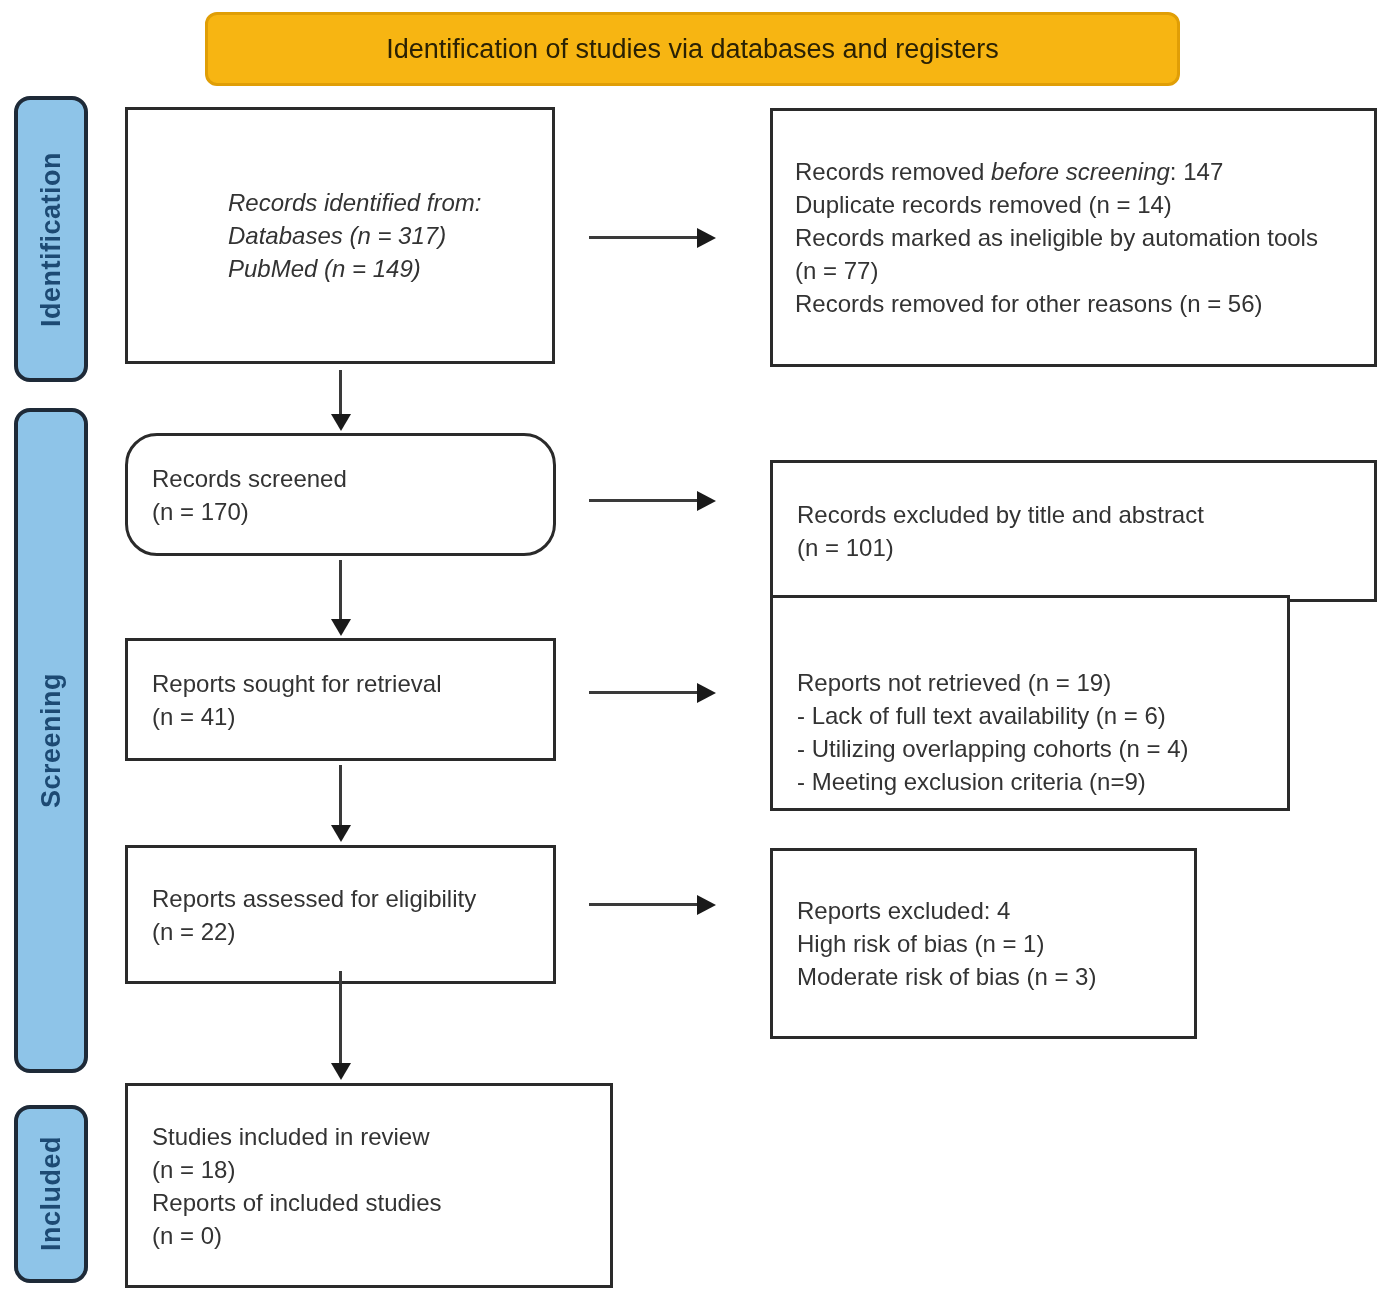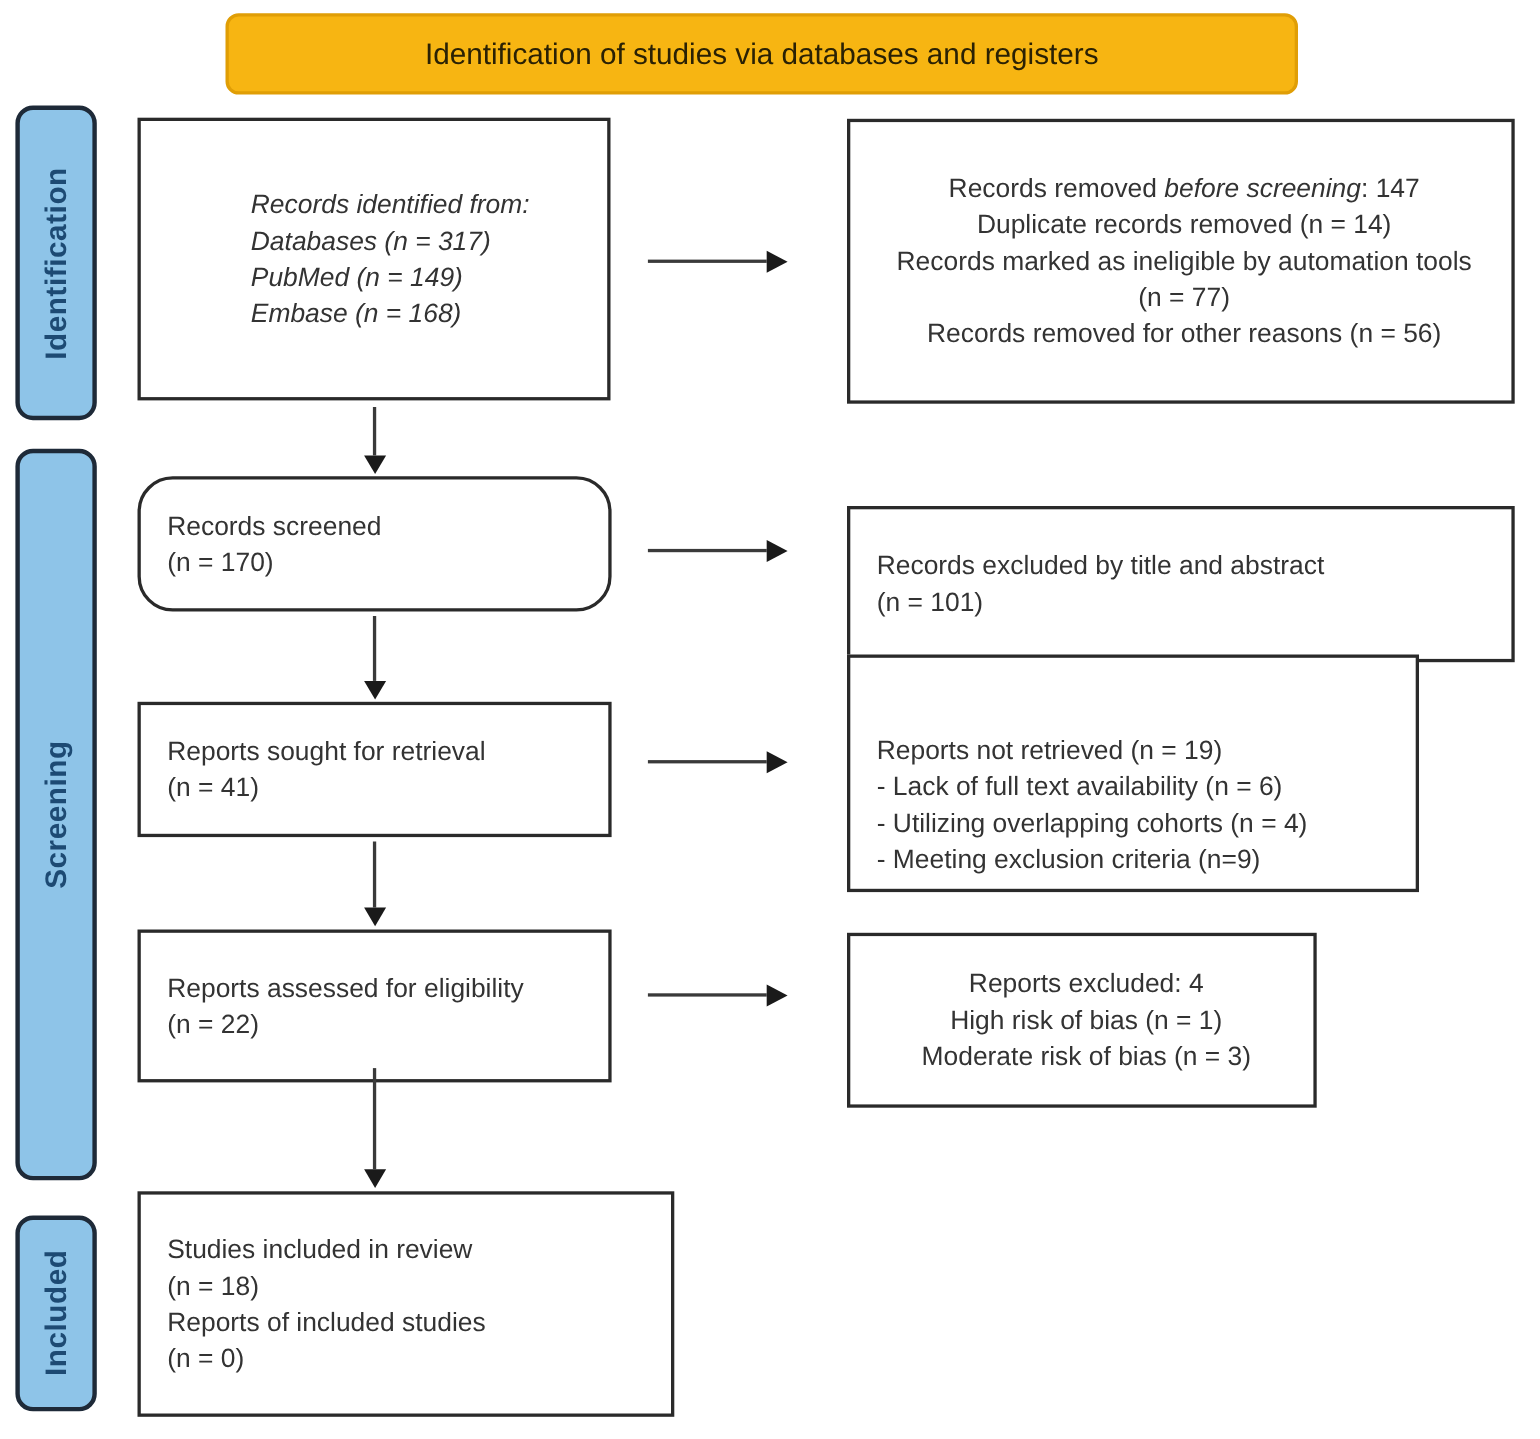--- a/index.html
+++ b/index.html
@@ -62,27 +62,27 @@
     justify-content: center;
   }
   .box .line {
     font-size: 24px;
     line-height: 33px;
     color: #333333;
   }
   .box em { font-style: italic; }
 
   .box-identified   { left: 125px; top: 107px;  width: 430px; height: 257px; padding: 10px 16px 10px 100px; font-style: italic; }
-  .box-removed      { left: 770px; top: 108px;  width: 607px; height: 259px; padding: 10px 16px 10px 22px; text-align: center; }
+  .box-removed      { left: 770px; top: 108px;  width: 607px; height: 259px; padding: 10px 16px 10px 22px; }
   .box-screened     { left: 125px; top: 433px;  width: 431px; height: 123px; padding: 10px 16px 10px 24px; border-radius: 32px; }
   .box-excluded-ta  { left: 770px; top: 432px;  width: 607px; height: 142px; padding: 10px 16px 10px 24px; margin-top: 28px; }
   .box-sought       { left: 125px; top: 638px;  width: 431px; height: 123px; padding: 10px 16px 10px 24px; }
   .box-notretrieved { left: 770px; top: 595px;  width: 520px; height: 216px; padding: 10px 16px 10px 24px; justify-content: flex-end; }
   .box-assessed     { left: 125px; top: 845px;  width: 431px; height: 139px; padding: 10px 16px 10px 24px; }
-  .box-excluded-rep { left: 770px; top: 848px;  width: 427px; height: 159px; padding: 10px 16px 10px 24px; align-items: center; }
+  .box-excluded-rep { left: 770px; top: 848px;  width: 427px; height: 191px; padding: 10px 16px 10px 24px; }
   .box-included     { left: 125px; top: 1083px; width: 488px; height: 205px; padding: 10px 16px 10px 24px; }
 
   
   .arrow-h {
     position: absolute;
     height: 3px;
     background: #3A3A3A;
   }
   .arrow-h::after {
     content: "";
@@ -132,21 +132,20 @@
     <span class="stage-label">Screening</span>
   </div>
   <div class="stage stage-included">
     <span class="stage-label">Included</span>
   </div>
 
   <div class="box box-identified">
     <div class="line">Records identified from:</div>
     <div class="line">Databases (n = 317)</div>
     <div class="line">PubMed (n = 149)</div>
-    <div class="line">Embase (n = 168)</div>
   </div>
 
   <div class="box box-removed">
     <div class="line"><span>Records removed </span><em>before screening</em><span>: 147</span></div>
     <div class="line">Duplicate records removed  (n = 14)</div>
     <div class="line">Records marked as ineligible by automation tools</div>
     <div class="line">(n = 77)</div>
     <div class="line">Records removed for other reasons (n = 56)</div>
   </div>
 

